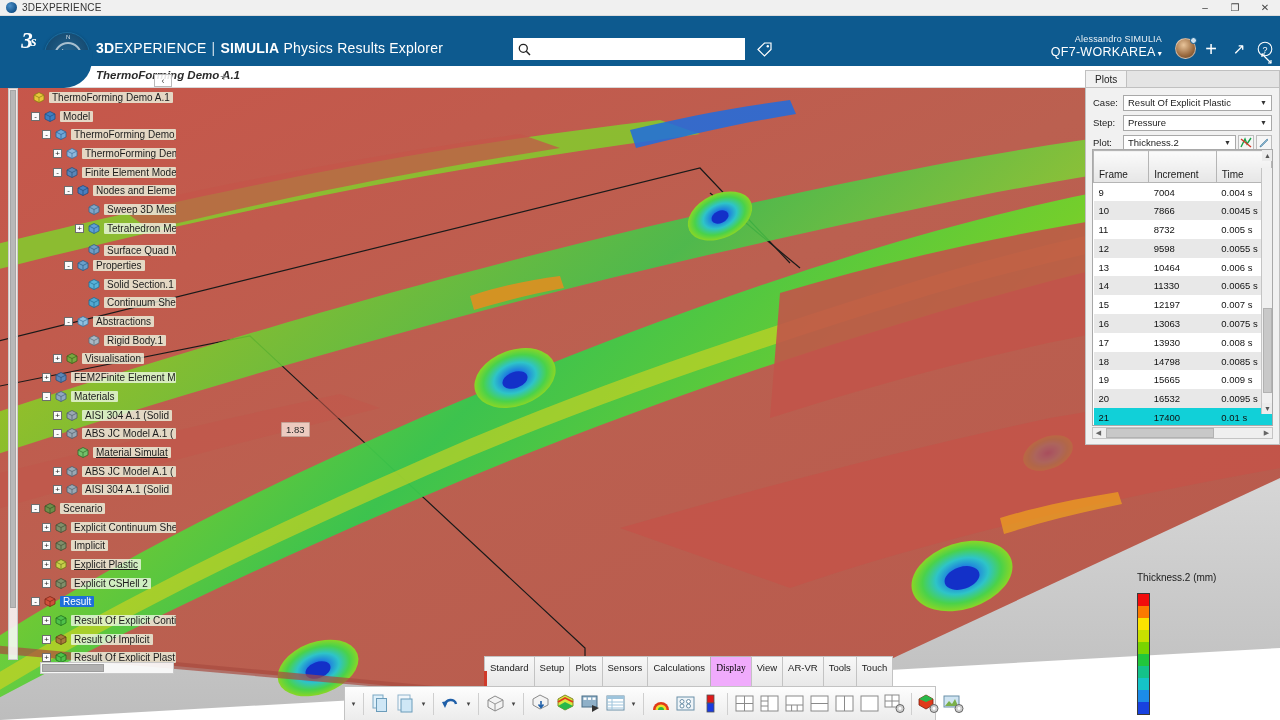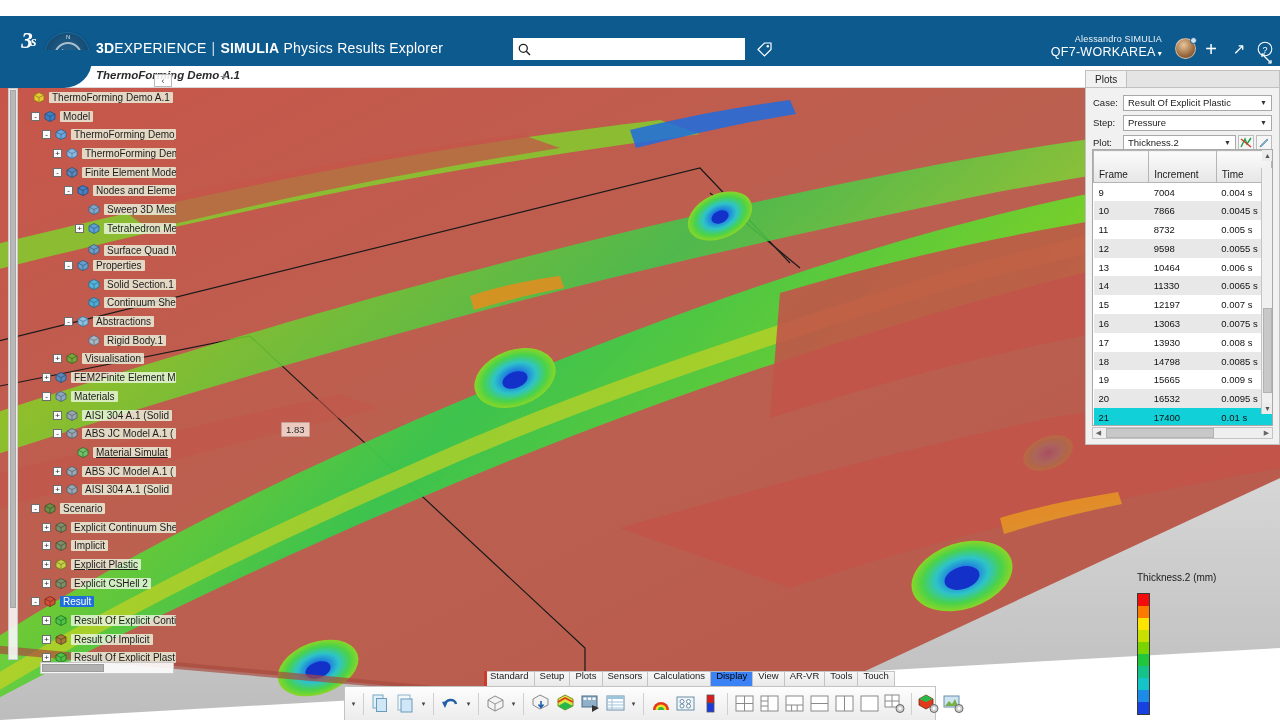--- a/index.html
+++ b/index.html
@@ -280,42 +280,51 @@
     position: absolute; left: 344px; bottom: 0px; width: 592px; height: 34px;
     background: linear-gradient(#fdfdfd,#ececec);
     border: 1px solid #c3c3c3; border-bottom: 0;
     display: flex; align-items: center; padding: 0 3px;
   }
   .tabstrip {
     position: absolute; left: 484px; bottom: 34px; height: 15px;
     display: flex; align-items: flex-end;
   }
   .btab {
-    font-size: 9.5px; color: #1b1b1b; padding: 1px 5px 9px 5px; height: 15px;
+    font-size: 9.5px; color: #1b1b1b; padding: 1px 5px 9px 5px; height: 30px;
     background: linear-gradient(#f7f7f7,#e9e9e9);
     border: 1px solid #c3c3c3; border-bottom: 0; margin-right: -1px;
     display: flex; align-items: center; white-space: nowrap;
   }
-  .btab.active { background: #3b82f6; color: #000; border-color: #b4b4b4; }
+  .btab.active { background: #f0abfc; color: #000; border-color: #b4b4b4; font-family: Liberation Serif, serif; }
   .tabstrip .redline {
     position: absolute; left: 0; top: 0; width: 3px; height: 15px; background: #d03a2a;
   }
   .bsep { width: 1px; height: 22px; background: #cfcfcf; margin: 0 4px; flex: none; }
   .bico {
     width: 25px; height: 26px; flex: none; display: flex; align-items: center; justify-content: center;
   }
   .bico.sm { width: 11px; font-size: 7px; color: #444; }
 
   .caret { font-size: 7px; color: #444; }
 </style>
 </head>
 <body>
 
 <div id="app">
 
+  <div class="os-titlebar">
+    <div class="os-logo"></div>
+    <div class="os-title">3DEXPERIENCE</div>
+    <div class="os-ctrls">
+      <div class="os-btn">–</div>
+      <div class="os-btn">❐</div>
+      <div class="os-btn">✕</div>
+    </div>
+  </div>
 
   <div class="topbar">
     <div class="dsl-logo">3<span style="font-size:15px;">s</span></div>
 
     <div class="compass">
       <div class="cring"></div>
       <div class="ctri"></div>
       <div class="clab n">N</div>
       <div class="clab e">E</div>
       <div class="clab w">W</div>

